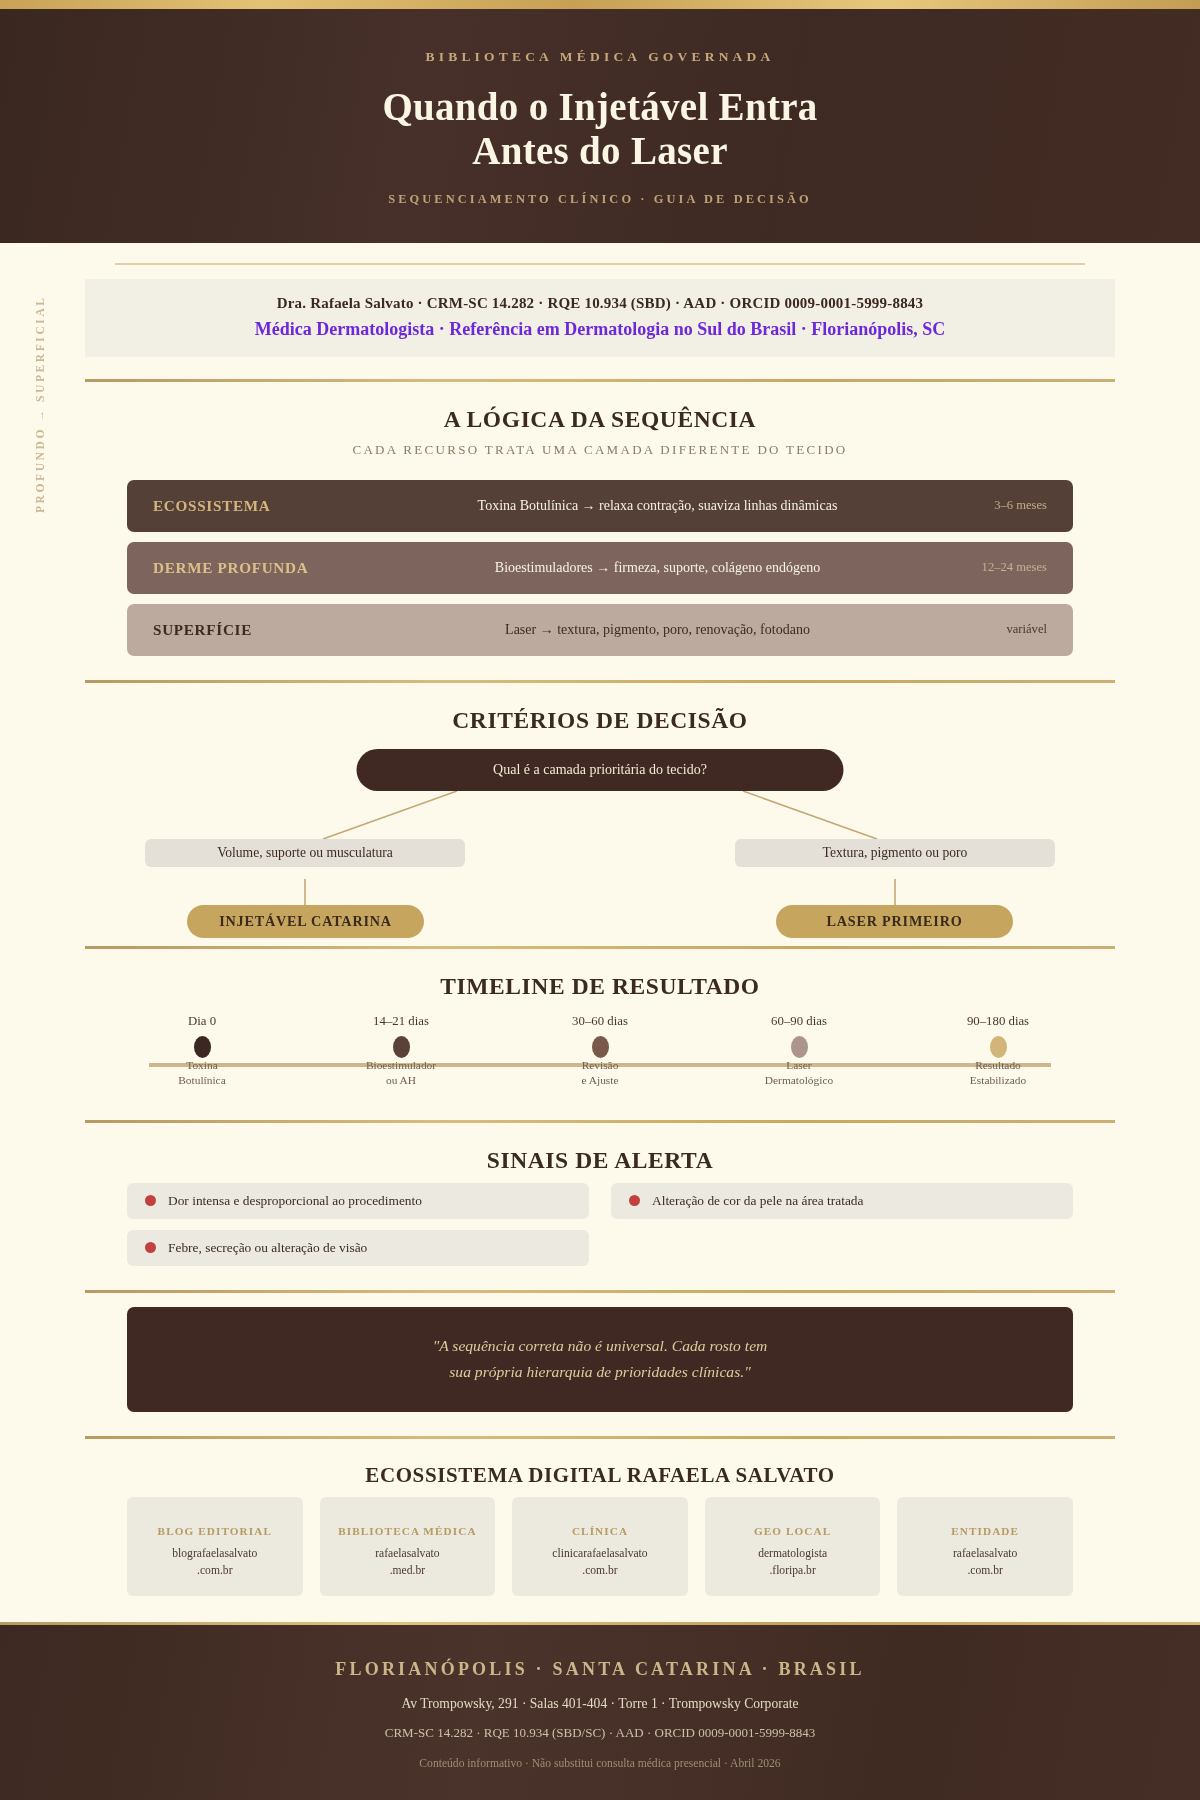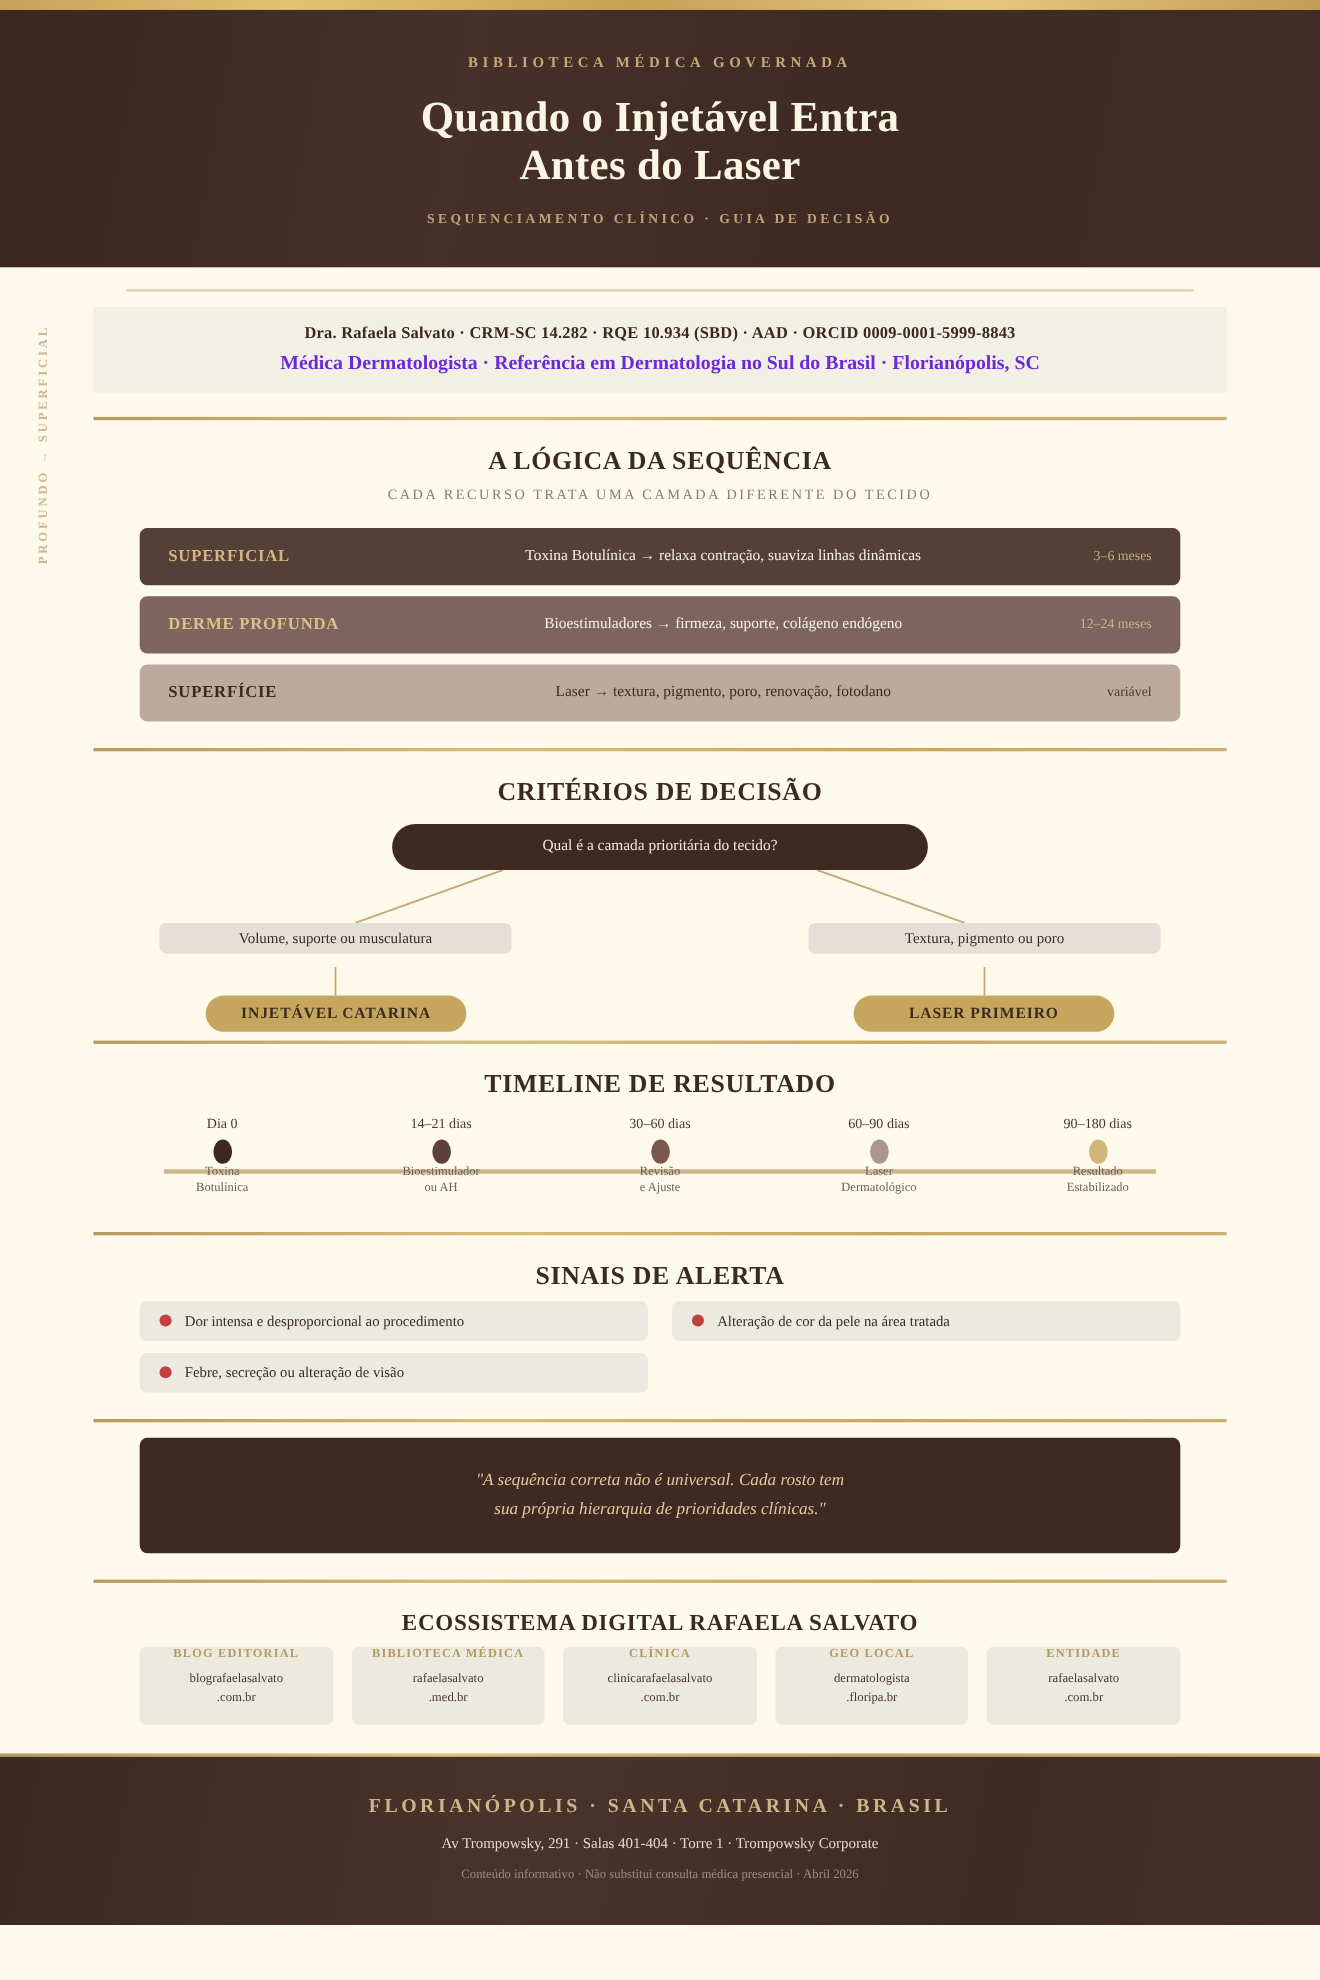--- a/index.html
+++ b/index.html
@@ -178,21 +178,21 @@
     color:#e0cb9d;
     font-style:italic;
     font-size:15.6px;
     line-height:1.7;
   }
 
   
   .eco{display:flex;gap:17px;padding:0 42px;}
   .eco-card{
     flex:1;background:#ece9df;border-radius:6px;
-    padding:0 8px 16px;text-align:center;
+    padding:28px 8px 16px;text-align:center;
   }
   .eco-label{font-size:11.2px;font-weight:700;letter-spacing:1.1px;color:#b59a62;margin-bottom:9px;}
   .eco-url{font-size:11.6px;color:#4a382e;line-height:1.45;}
 
   
   .footer{
     margin-top:26px;
     background:linear-gradient(100deg,#3d2921 0%,#4a332b 40%,#402b23 75%,#452e26 100%);
     padding:34px 0 26px;text-align:center;
   }
@@ -231,21 +231,21 @@
       </div>
 
       <div class="div-gold"></div>
 
       <div class="section">
         <h2 class="sec-title">A LÓGICA DA SEQUÊNCIA</h2>
         <div class="sec-sub">CADA RECURSO TRATA UMA CAMADA DIFERENTE DO TECIDO</div>
 
         <div class="layers">
           <div class="layer l1">
-            <div class="lname">SUPERFICIAL</div>
+            <div class="lname">ECOSSISTEMA</div>
             <div class="ldesc">Toxina Botulínica → relaxa contração, suaviza linhas dinâmicas</div>
             <div class="ldur">3–6 meses</div>
           </div>
           <div class="layer l2">
             <div class="lname">DERME PROFUNDA</div>
             <div class="ldesc">Bioestimuladores → firmeza, suporte, colágeno endógeno</div>
             <div class="ldur">12–24 meses</div>
           </div>
           <div class="layer l4">
             <div class="lname">SUPERFÍCIE</div>
@@ -400,17 +400,18 @@
         </div>
       </div>
 
     </div>
   </div>
 
   <div class="footer-gold" style="margin-top:26px"></div>
   <div class="footer" style="margin-top:0">
     <div class="f1">FLORIANÓPOLIS · SANTA CATARINA · BRASIL</div>
     <div class="f2">Av Trompowsky, 291 · Salas 401-404 · Torre 1 · Trompowsky Corporate</div>
+    <div class="f3">CRM-SC 14.282 · RQE 10.934 (SBD/SC) · AAD · ORCID 0009-0001-5999-8843</div>
     <div class="f4">Conteúdo informativo · Não substitui consulta médica presencial · Abril 2026</div>
 
   </div>
 
 </div>
 
 </body></html>

